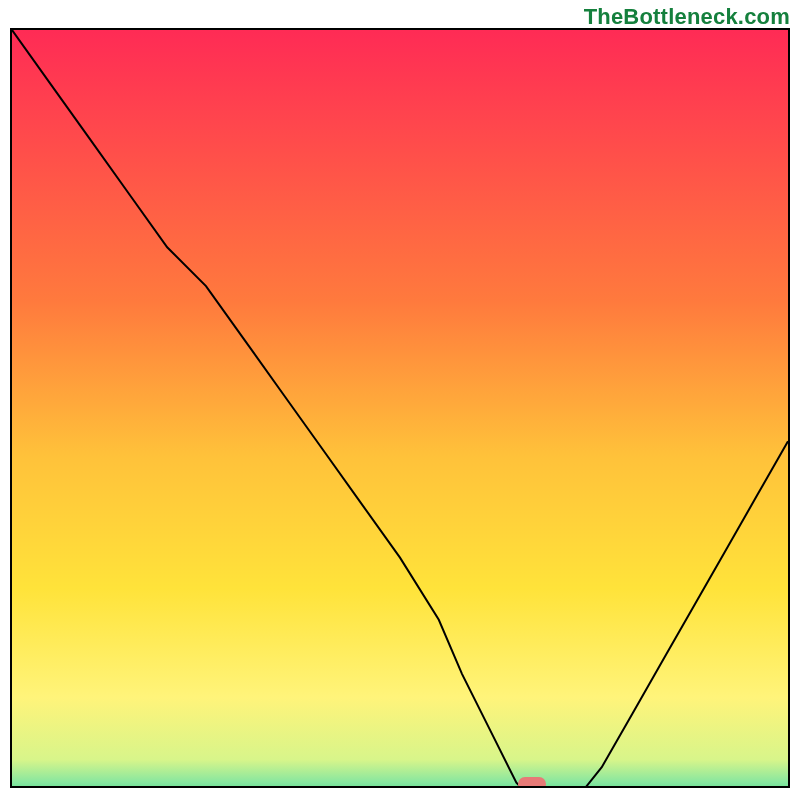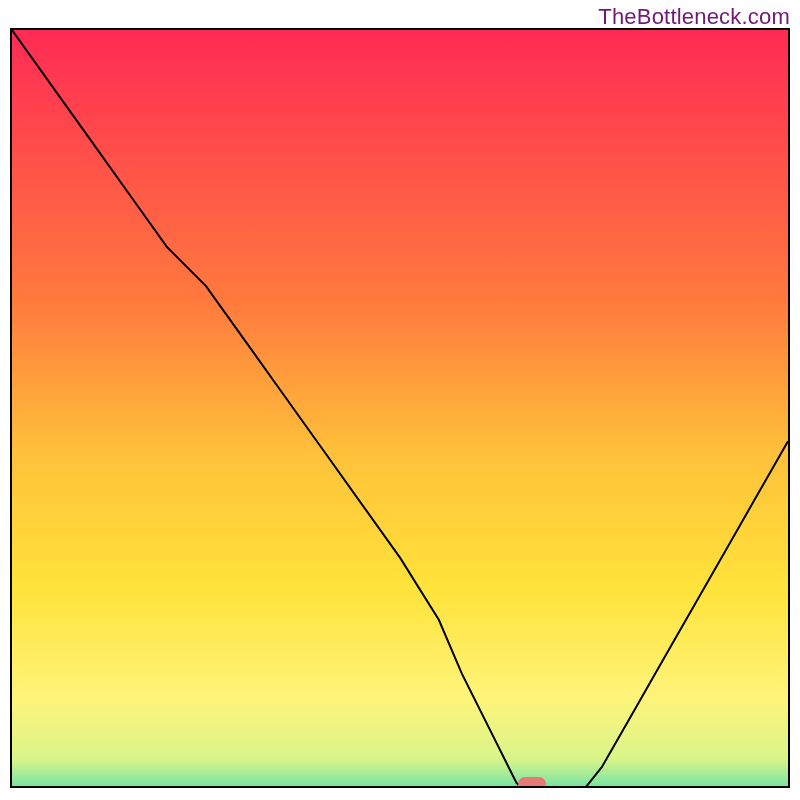--- a/index.html
+++ b/index.html
@@ -12,23 +12,23 @@
   }
   .container {
     position: relative;
     width: 800px;
     height: 800px;
   }
   .watermark {
     position: absolute;
     top: 4px;
     right: 10px;
-    color: #701a75;
+    color: #15803d;
     font-size: 22px;
-    font-weight: 400;
+    font-weight: 700;
     letter-spacing: 0.2px;
     z-index: 10;
   }
   .plot {
     position: absolute;
     left: 10px;
     top: 28px;
     width: 780px;
     height: 760px;
     border: 2px solid #000;

